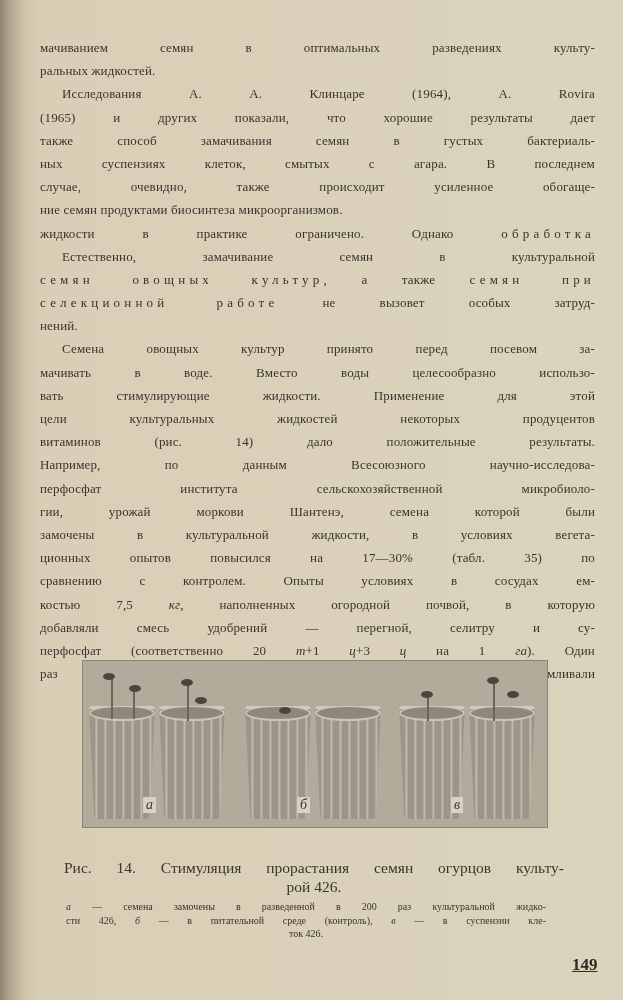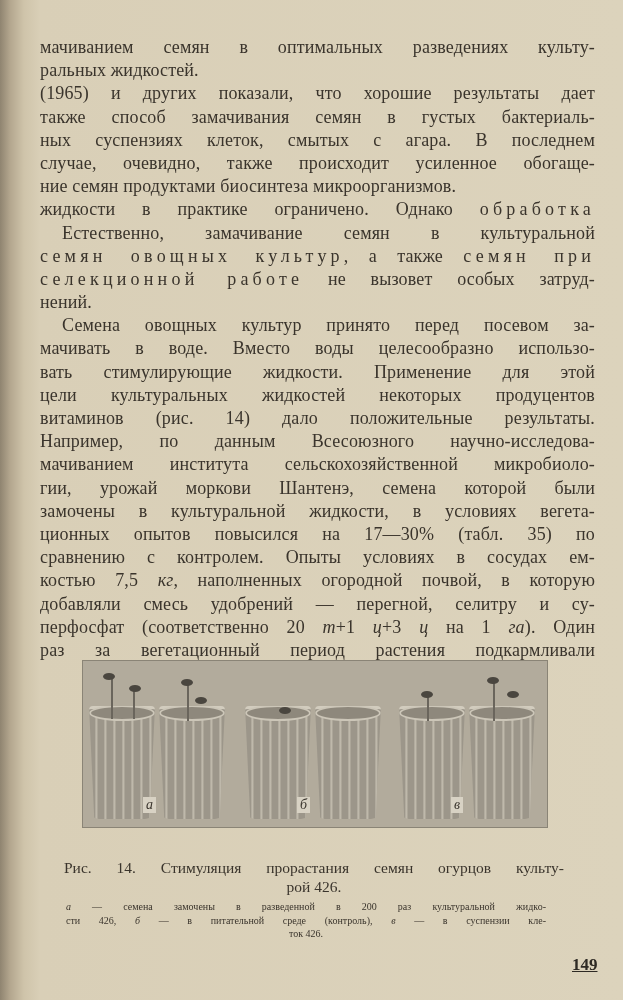--- a/index.html
+++ b/index.html
@@ -9,21 +9,21 @@
     position: relative;
     font-family: "Liberation Serif", "DejaVu Serif", serif;
     color: #3a342c;
   }
   .page {
     position: absolute; left: 0; top: 0; width: 623px; height: 1000px;
     background: linear-gradient(90deg, #8f8470 0px, #b3a68e 10px, #cfc4aa 24px, #d9cfb7 40px, #dcd3bc 100%);
   }
   .text-block {
     position: absolute; left: 40px; top: 36px; width: 555px;
-    font-size: 18px; line-height: 23.2px;
+    font-size: 13px; line-height: 23.2px;
     letter-spacing: 0.15px;
   }
   .line { white-space: nowrap; text-align: justify; text-align-last: justify; height: 23.2px; }
   .line.last { text-align-last: left; }
   .line.indent { padding-left: 22px; }
   .spaced { letter-spacing: 4.2px; }
   i { font-style: italic; }
 
   .figure {
     position: absolute; left: 82px; top: 660px; width: 464px; height: 166px;
@@ -64,20 +64,21 @@
 </head>
 <body>
 
 <div class="page">
 
   <div class="text-block">
 
     <div class="line">мачиванием семян в оптимальных разведениях культу-</div>
     <div class="line last">ральных жидкостей.</div>
 
+    <div class="line indent">Исследования А. А. Клинцаре (1964), A. Rovira</div>
     <div class="line">(1965) и других показали, что хорошие результаты дает</div>
     <div class="line">также способ замачивания семян в густых бактериаль-</div>
     <div class="line">ных суспензиях клеток, смытых с агара. В последнем</div>
     <div class="line">случае, очевидно, также происходит усиленное обогаще-</div>
     <div class="line last">ние семян продуктами биосинтеза микроорганизмов.</div>
 
     <div class="line">
       <span>жидкости в практике ограничено. Однако</span>
       <span class="spaced">обработка</span>
     </div>
@@ -90,21 +91,21 @@
       <span class="spaced">селекционной работе</span><span> не вызовет особых затруд-</span>
     </div>
     <div class="line last">нений.</div>
 
     <div class="line indent">Семена овощных культур принято перед посевом за-</div>
     <div class="line">мачивать в воде. Вместо воды целесообразно использо-</div>
     <div class="line">вать стимулирующие жидкости. Применение для этой</div>
     <div class="line">цели культуральных жидкостей некоторых продуцентов</div>
     <div class="line">витаминов (рис. 14) дало положительные результаты.</div>
     <div class="line">Например, по данным Всесоюзного научно-исследова-</div>
-    <div class="line">мачиванием института сельскохозяйственной микробиоло-</div>
+    <div class="line">перфосфат института сельскохозяйственной микробиоло-</div>
     <div class="line">гии, урожай моркови Шантенэ, семена которой были</div>
     <div class="line">замочены в культуральной жидкости, в условиях вегета-</div>
     <div class="line">ционных опытов повысился на 17—30% (табл. 35) по</div>
     <div class="line">сравнению с контролем. Опыты условиях в сосудах ем-</div>
     <div class="line"><span>костью 7,5 </span><i>кг</i><span>, наполненных огородной почвой, в которую</span></div>
     <div class="line">добавляли смесь удобрений — перегной, селитру и су-</div>
     <div class="line"><span>перфосфат (соответственно 20 </span><i>т</i><span>+1 </span><i>ц</i><span>+3 </span><i>ц</i><span> на 1 </span><i>га</i><span>). Один</span></div>
     <div class="line">раз за вегетационный период растения подкармливали</div>
   </div>
 

